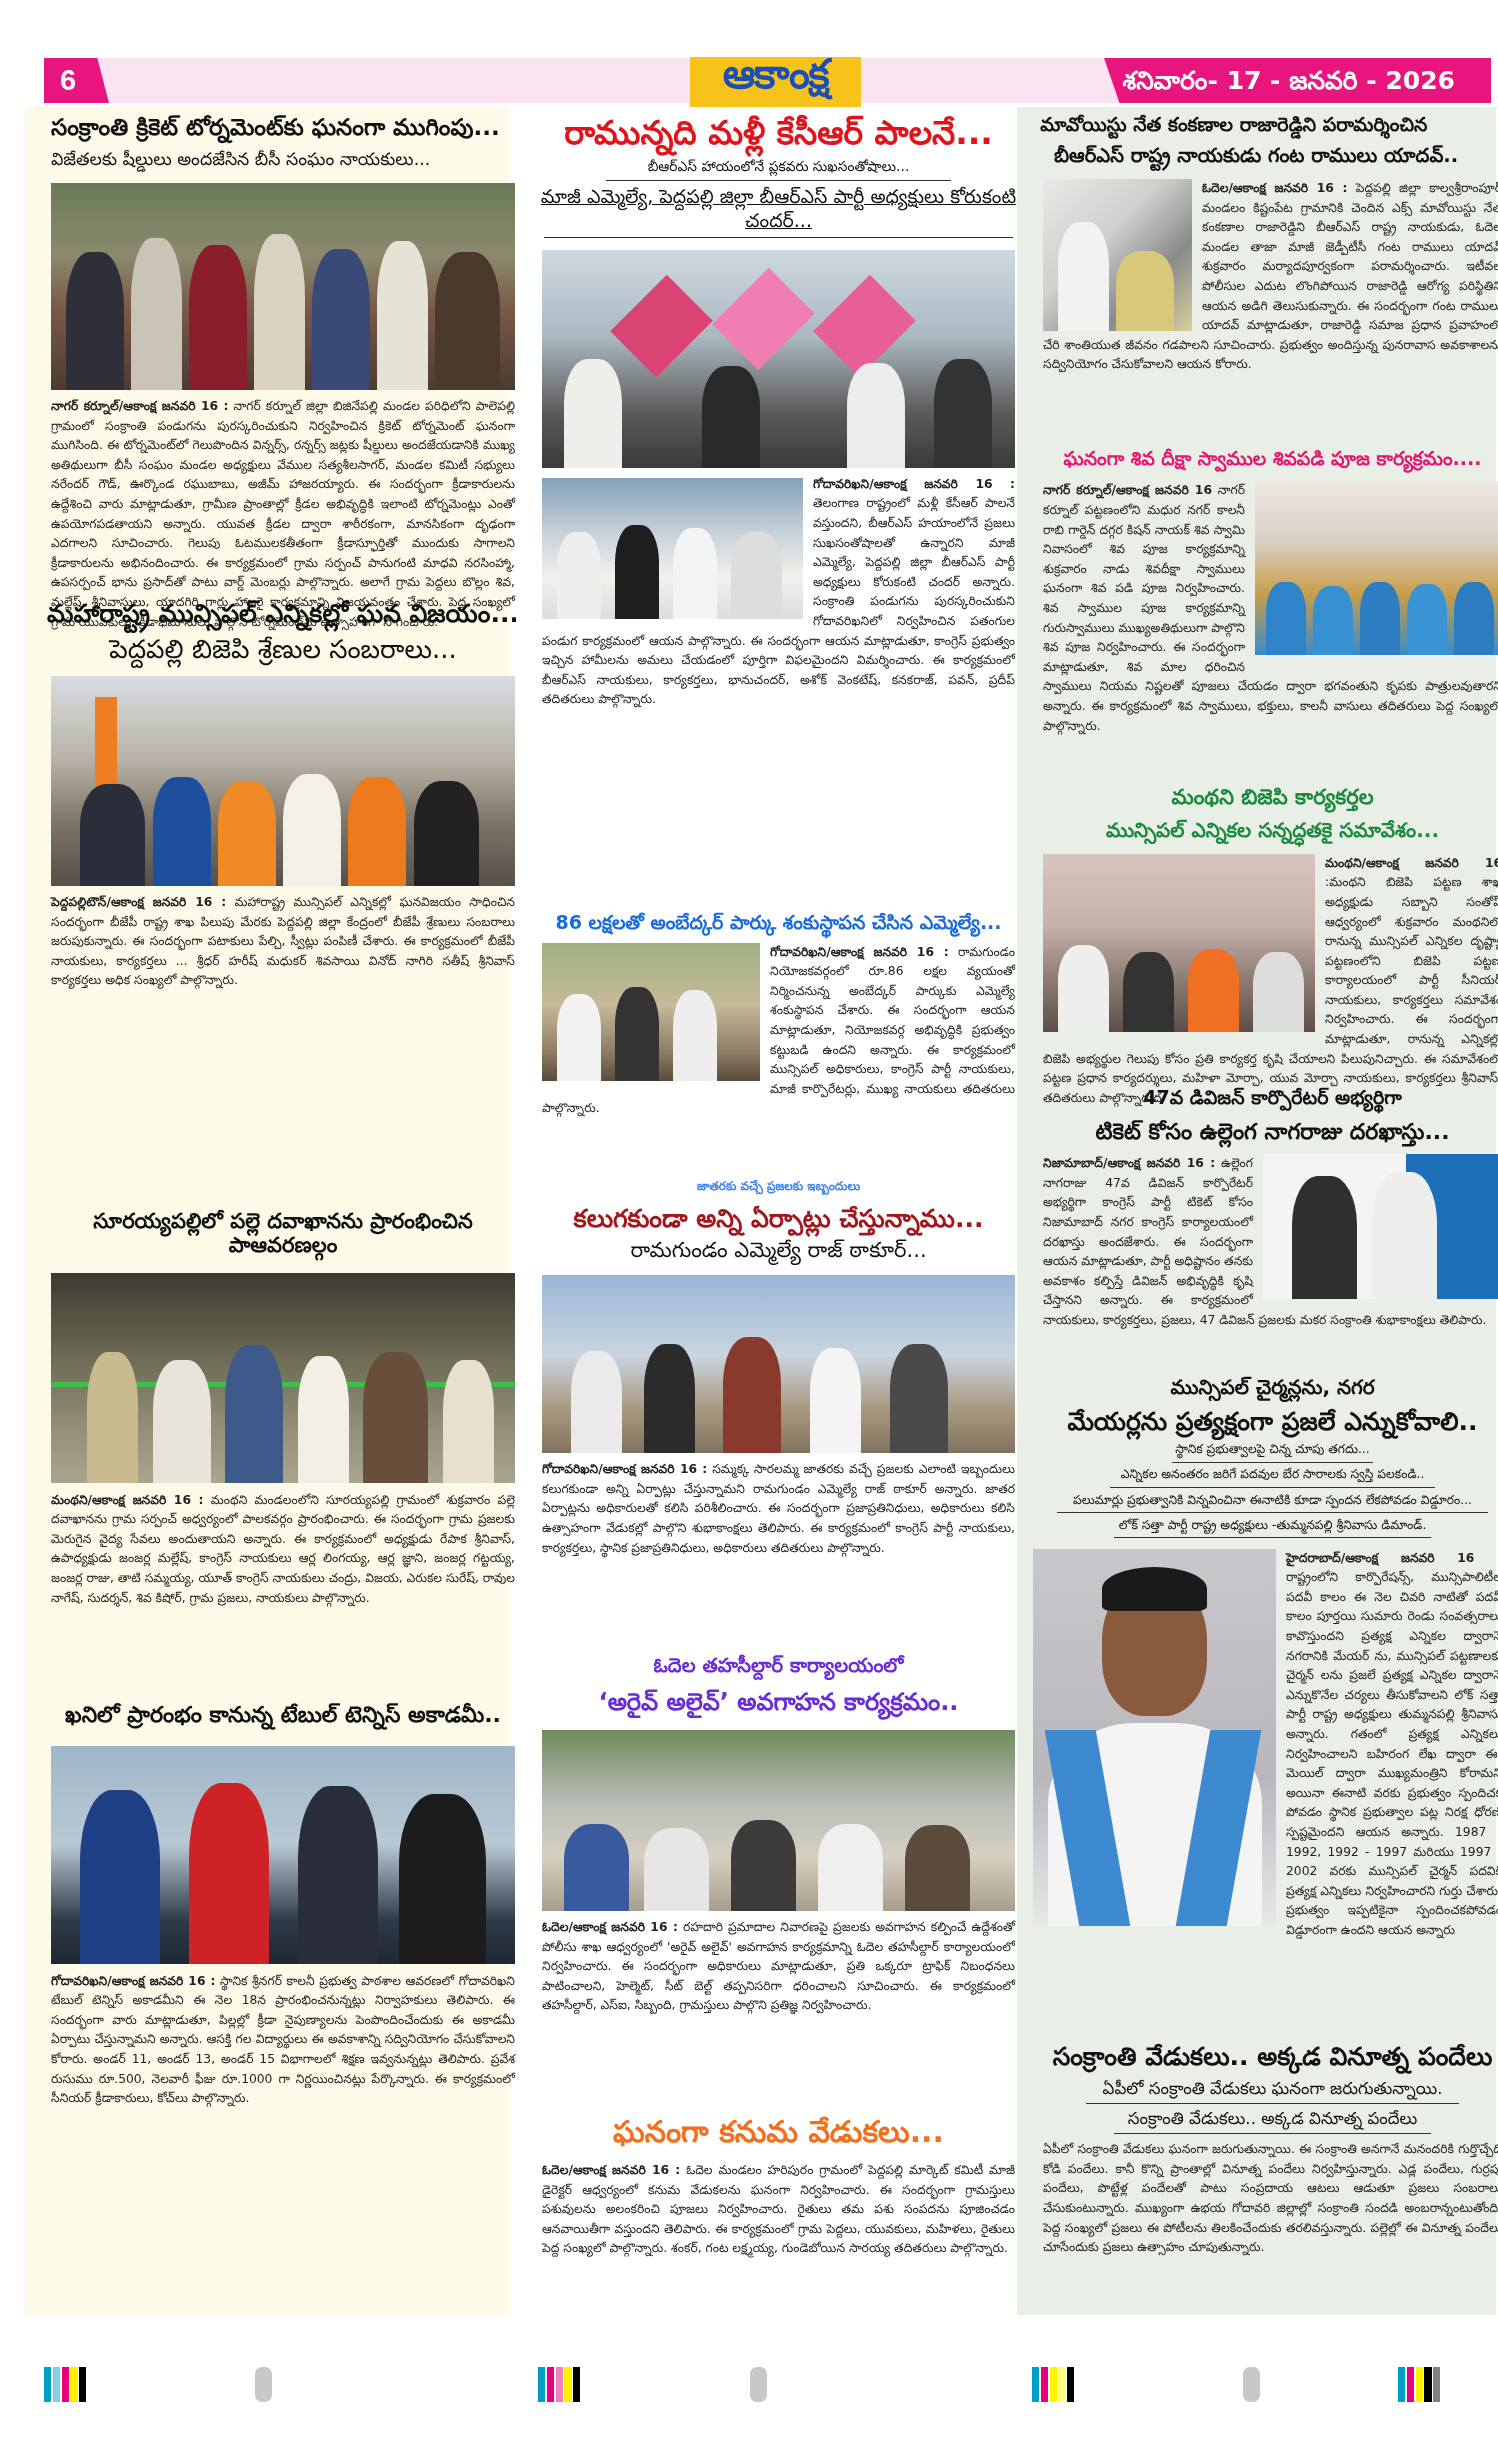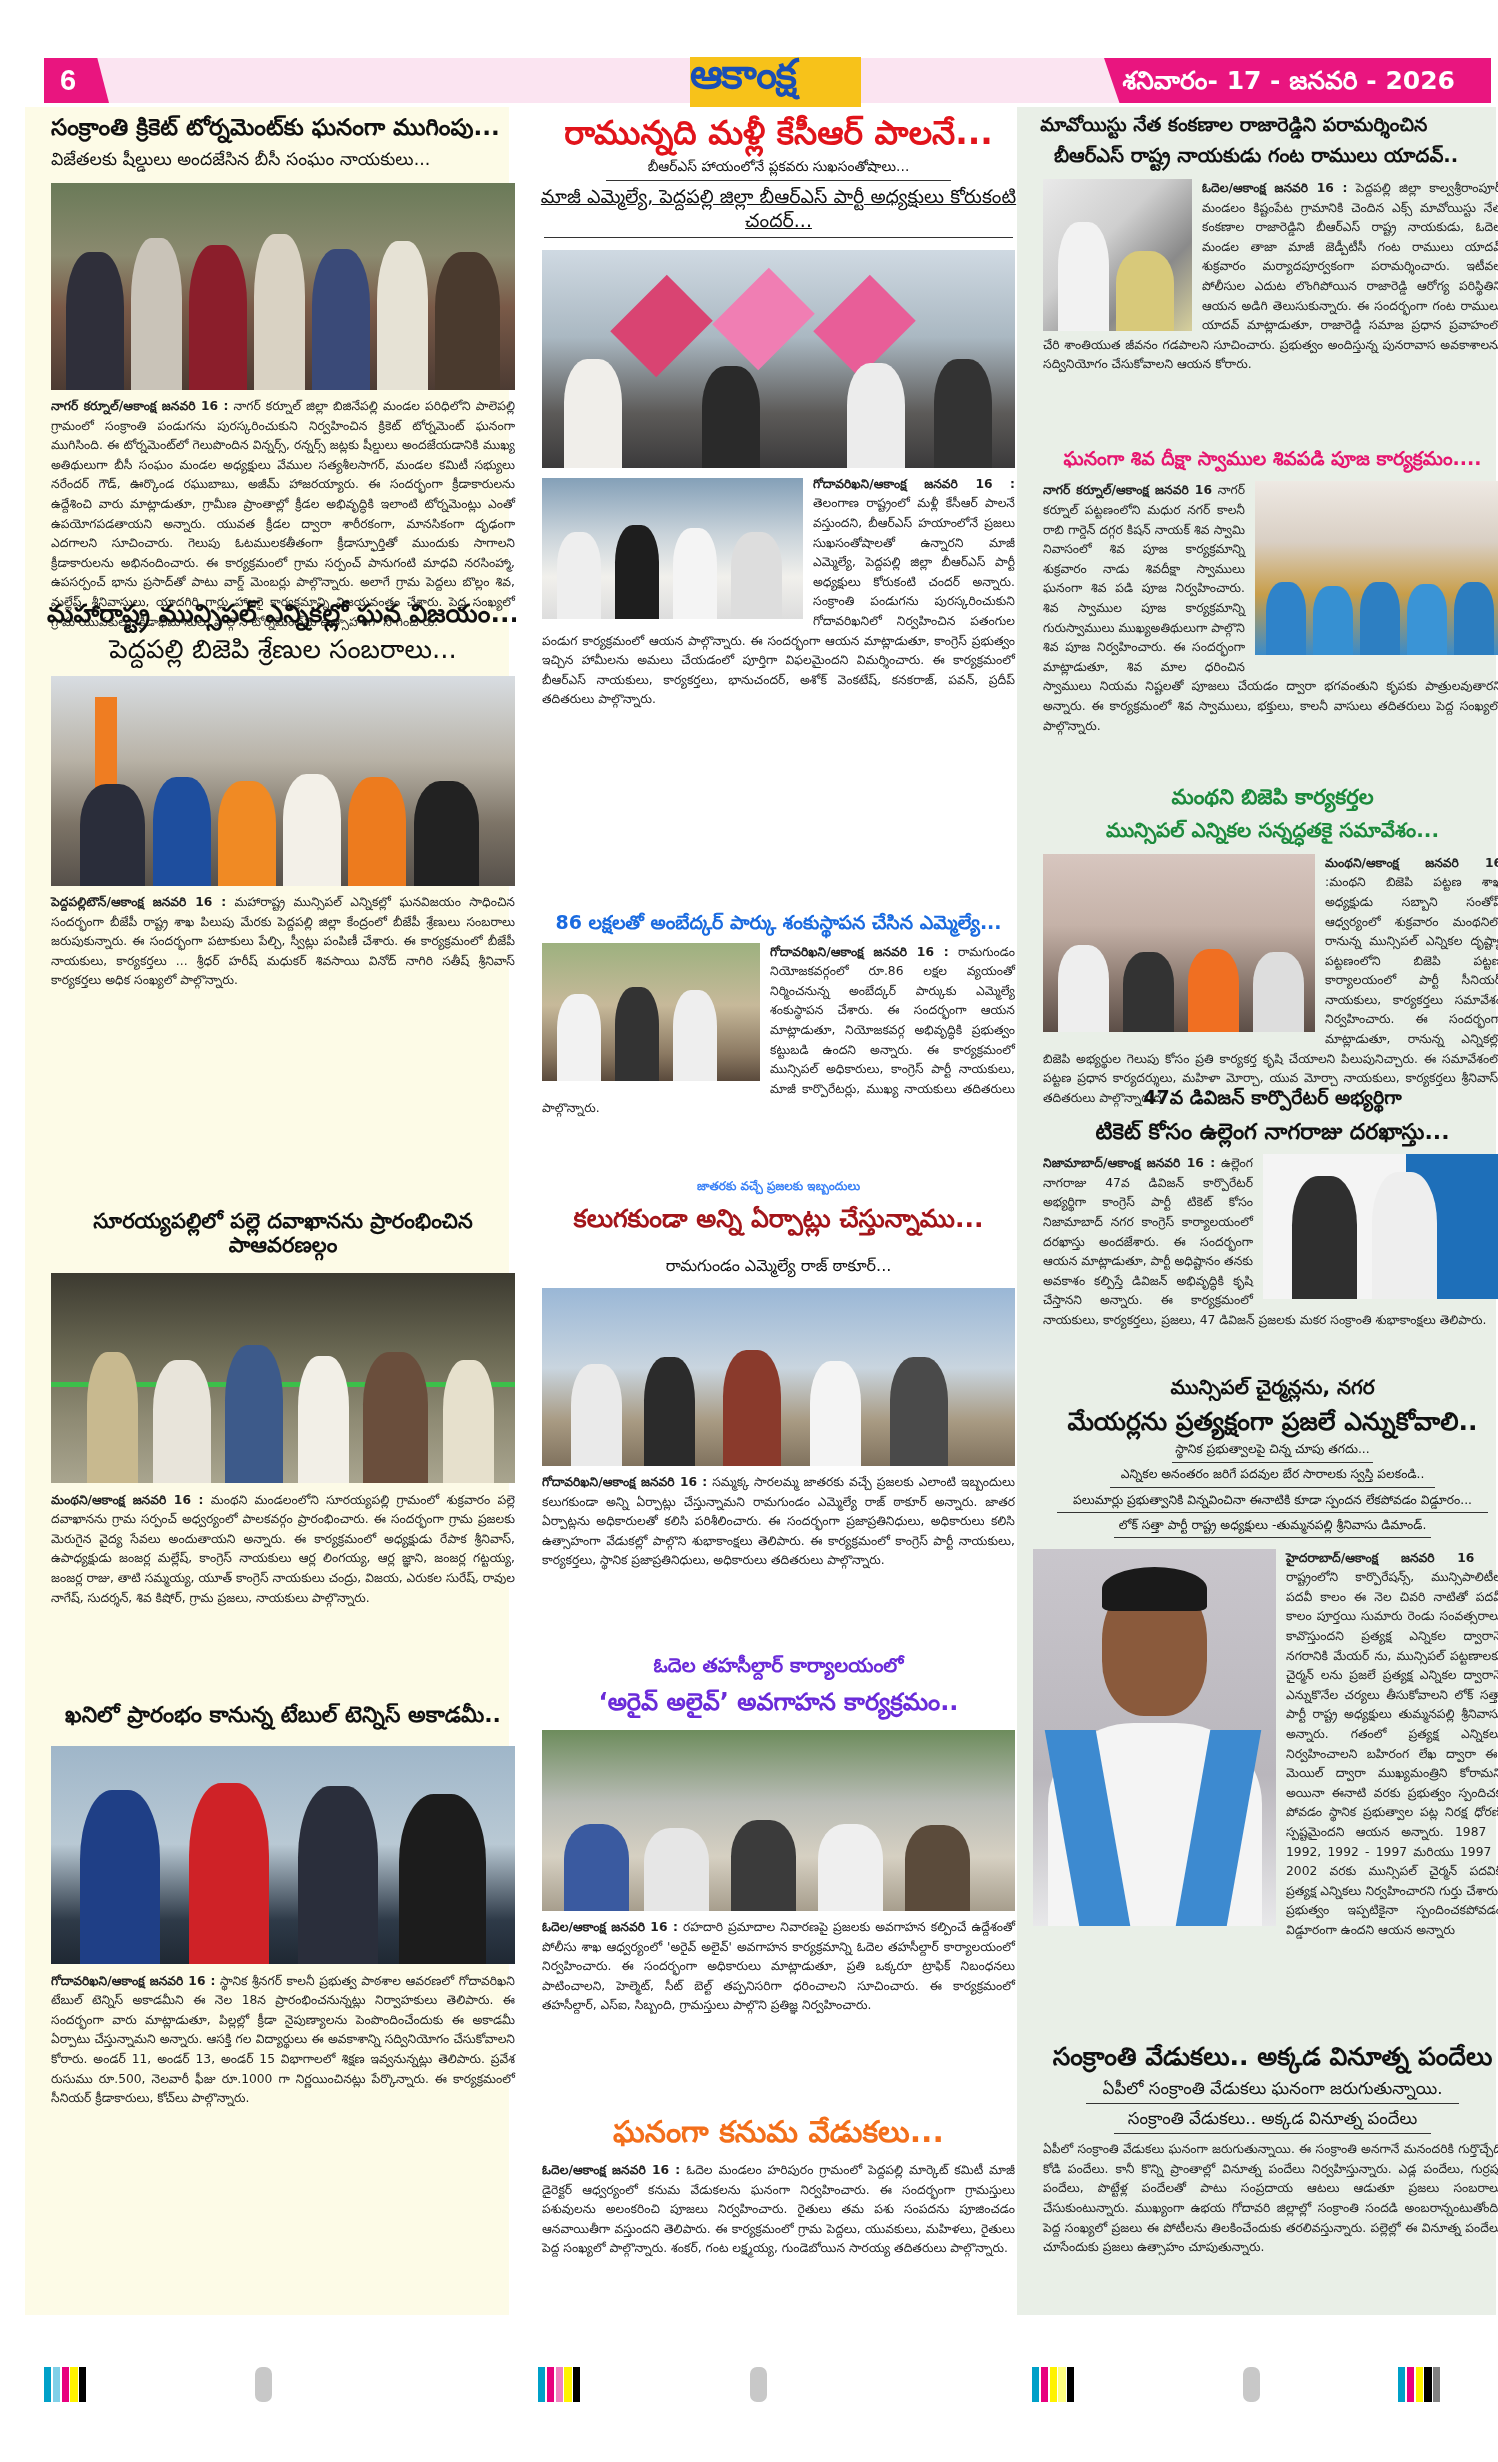--- a/index.html
+++ b/index.html
@@ -5,21 +5,21 @@
   * { box-sizing: border-box; margin: 0; padding: 0; }
   html, body { width: 1499px; height: 2462px; background: #ffffff; overflow: hidden; }
   body { font-family: "DejaVu Sans", sans-serif; color: #111; position: relative; }
 
   
   .masthead { position: absolute; left: 44px; top: 58px; width: 1447px; height: 45px; background: #fbe4f1; }
   .page-num { position: absolute; left: 44px; top: 58px; width: 65px; height: 45px; background: #e9157f;
     clip-path: polygon(0 0, 82% 0, 100% 100%, 0 100%); color: #fff; font-weight: bold; font-size: 29px;
     line-height: 45px; padding-left: 16px; font-family: "Liberation Sans", sans-serif; }
   .logo { position: absolute; left: 690px; top: 57px; width: 171px; height: 83px; background: #f7c21a;
-    display: flex; justify-content: center; flex-direction: column; gap: 36px; }
+    display: flex; align-items: center; justify-content: center; flex-direction: column; gap: 36px; }
   .logo-text { font-size: 41px; font-weight: bold; color: #1b4fb5; letter-spacing: -1.5px; line-height: 1; }
   .logo-tag { font-size: 7.3px; color: #1b4fb5; margin-top: 1.5px; }
   .date-box { position: absolute; left: 1104px; top: 58px; width: 387px; height: 45px; background: #e9157f;
     clip-path: polygon(0 0, 100% 0, 100% 100%, 4% 100%); color: #fff; font-size: 25px; font-weight: bold;
     line-height: 45px; text-align: right; padding-right: 36px; }
 
   
   .col { position: absolute; top: 107px; }
   .col-left  { left: 25px;  width: 484px; height: 2208px; background: #fdfbe7; }
   .col-mid   { left: 516px; width: 493px; height: 2208px; background: #ffffff; }
@@ -152,21 +152,21 @@
       <div class="ppl" style="left:14.5px;width:44px;height:87px;background:#f2f2f2;"></div>
       <div class="ppl" style="left:73px;width:44px;height:94px;background:#333;"></div>
       <div class="ppl" style="left:131px;width:44px;height:91px;background:#eee;"></div>
     </div>
     <div class="body" style="padding-top:8.7px;"><b>గోదావరిఖని/ఆకాంక్ష జనవరి 16 :</b> <span>రామగుండం నియోజకవర్గంలో రూ.86 లక్షల వ్యయంతో నిర్మించనున్న అంబేద్కర్ పార్కుకు ఎమ్మెల్యే శంకుస్థాపన చేశారు. ఈ సందర్భంగా ఆయన మాట్లాడుతూ, నియోజకవర్గ అభివృద్ధికి ప్రభుత్వం కట్టుబడి ఉందని అన్నారు. ఈ కార్యక్రమంలో మున్సిపల్ అధికారులు, కాంగ్రెస్ పార్టీ నాయకులు, మాజీ కార్పొరేటర్లు, ముఖ్య నాయకులు తదితరులు పాల్గొన్నారు.</span></div>
   </div>
 
   <div class="article" style="top:1073px;">
     <div class="hl" style="font-size:12px; color:#3b82f6;">జాతరకు వచ్చే ప్రజలకు ఇబ్బందులు</div>
     <div class="hl" style="font-size:25px; color:#a3161b; margin-top:11.6px;">కలుగకుండా అన్ని ఏర్పాట్లు చేస్తున్నాము...</div>
-    <div class="sub" style="font-size:16px; margin-top:22px;">రామగుండం ఎమ్మెల్యే రాజ్ ఠాకూర్...</div>
+    <div class="sub" style="font-size:21px; margin-top:3px;">రామగుండం ఎమ్మెల్యే రాజ్ ఠాకూర్...</div>
     <div class="photo" style="margin:11.6px 10px 7.3px; height:178px;">
       <div class="ph-bg" style="background:linear-gradient(180deg,#9ab7d6 0%,#c9d5df 45%,#a89a82 75%,#80725e 100%);"></div>
       <div class="ppl" style="left:29px;width:51px;height:102px;background:#eaeaea;"></div>
       <div class="ppl" style="left:102px;width:51px;height:109px;background:#2b2b2b;"></div>
       <div class="ppl" style="left:181px;width:58px;height:116px;background:#8a3a2c;"></div>
       <div class="ppl" style="left:268px;width:51px;height:105px;background:#f4f4f4;"></div>
       <div class="ppl" style="left:348px;width:58px;height:109px;background:#4a4a4a;"></div>
     </div>
     <div class="body"><b>గోదావరిఖని/ఆకాంక్ష జనవరి 16 :</b> <span>సమ్మక్క సారలమ్మ జాతరకు వచ్చే ప్రజలకు ఎలాంటి ఇబ్బందులు కలుగకుండా అన్ని ఏర్పాట్లు చేస్తున్నామని రామగుండం ఎమ్మెల్యే రాజ్ ఠాకూర్ అన్నారు. జాతర ఏర్పాట్లను అధికారులతో కలిసి పరిశీలించారు. ఈ సందర్భంగా ప్రజాప్రతినిధులు, అధికారులు కలిసి ఉత్సాహంగా వేడుకల్లో పాల్గొని శుభాకాంక్షలు తెలిపారు. ఈ కార్యక్రమంలో కాంగ్రెస్ పార్టీ నాయకులు, కార్యకర్తలు, స్థానిక ప్రజాప్రతినిధులు, అధికారులు తదితరులు పాల్గొన్నారు.</span></div>
   </div>

